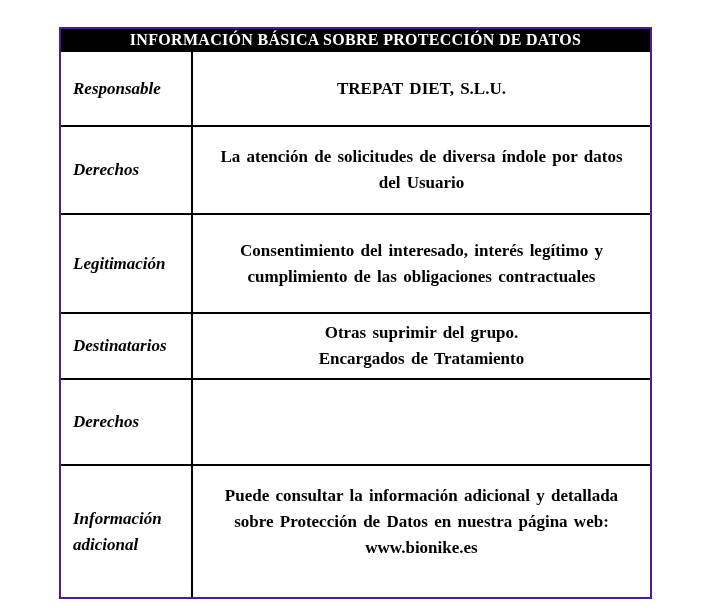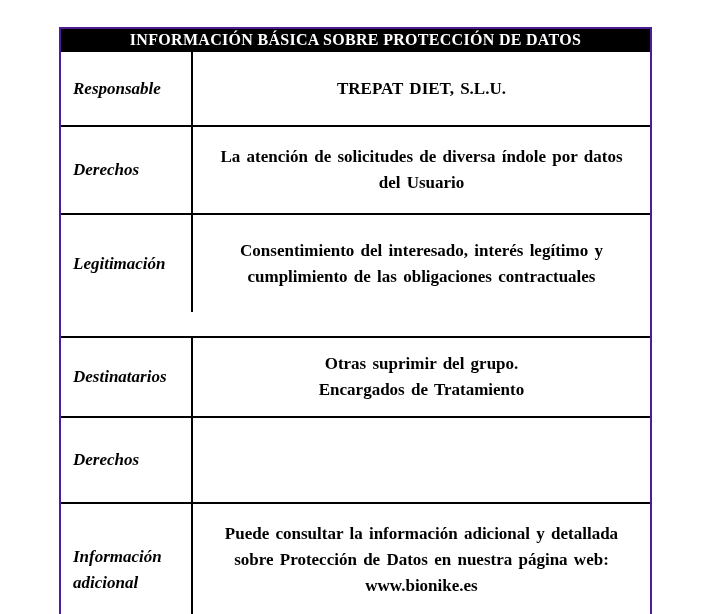--- a/index.html
+++ b/index.html
@@ -60,21 +60,21 @@
     font-size: 17px;
     line-height: 26px;
     word-spacing: 2px;
     white-space: pre-line;
     padding: 6px 9px;
     font-weight: bold;
   }
   .row-0 { height: 75px; }
   .row-1 { height: 88px; }
   .row-2 { height: 99px; }
-  .row-3 { height: 80px; margin-top: 24px; }
+  .row-3 { height: 66px; }
   .row-4 { height: 86px; }
   .row-5 { height: 133px; }
   .row-5 .cell.content { padding-bottom: 26px; }
 </style>
 </head>
 <body>
 
 <div class="page">
   <div class="tbl">
 

